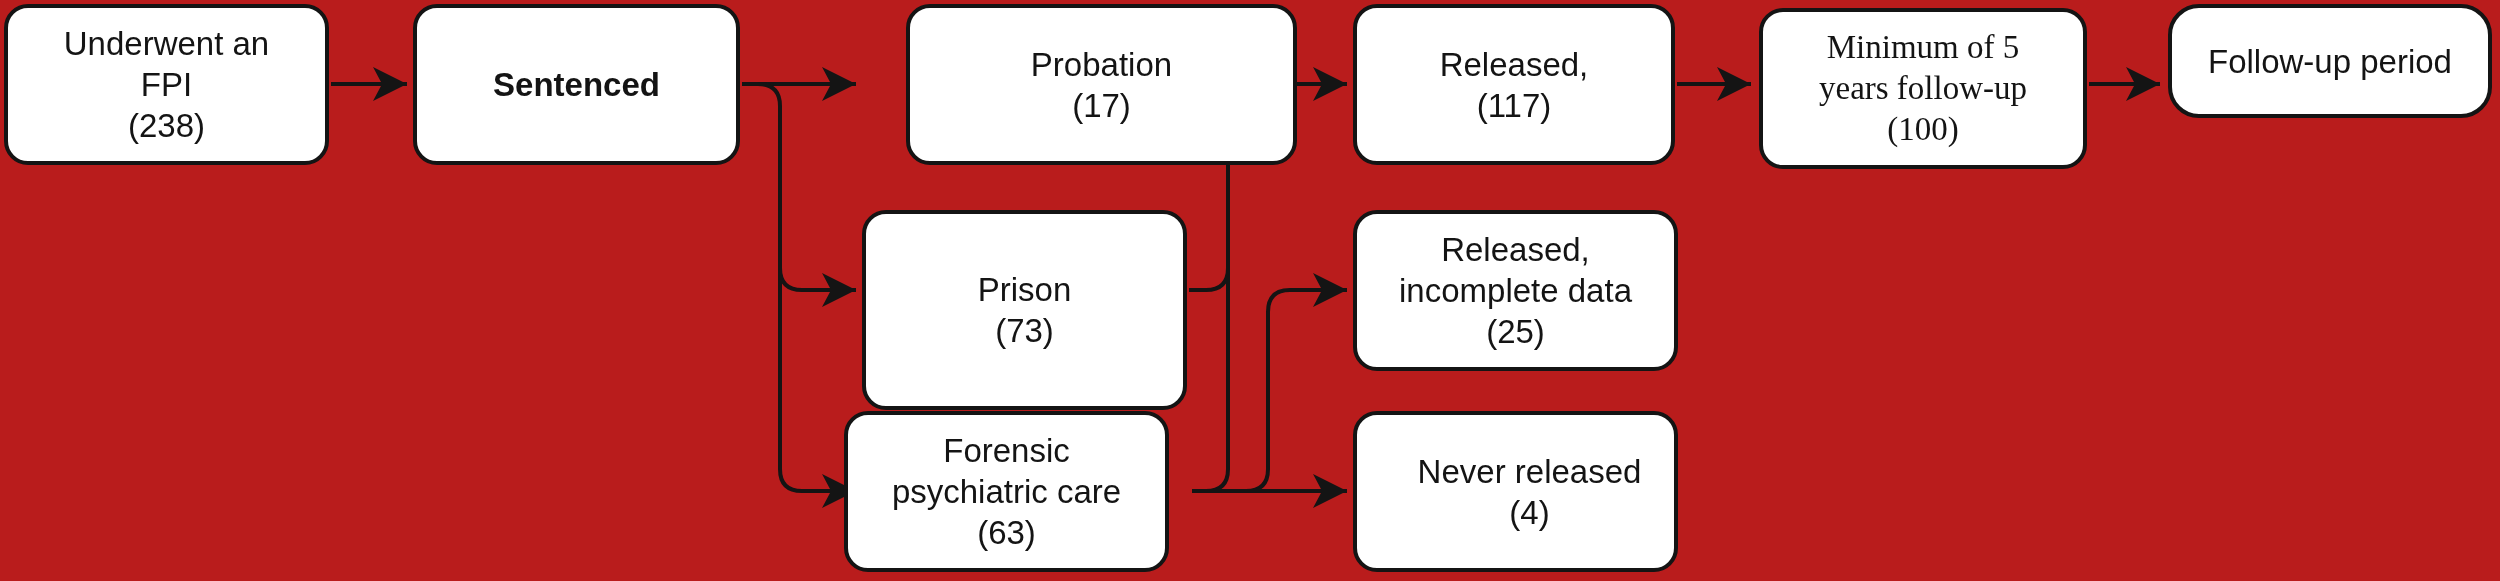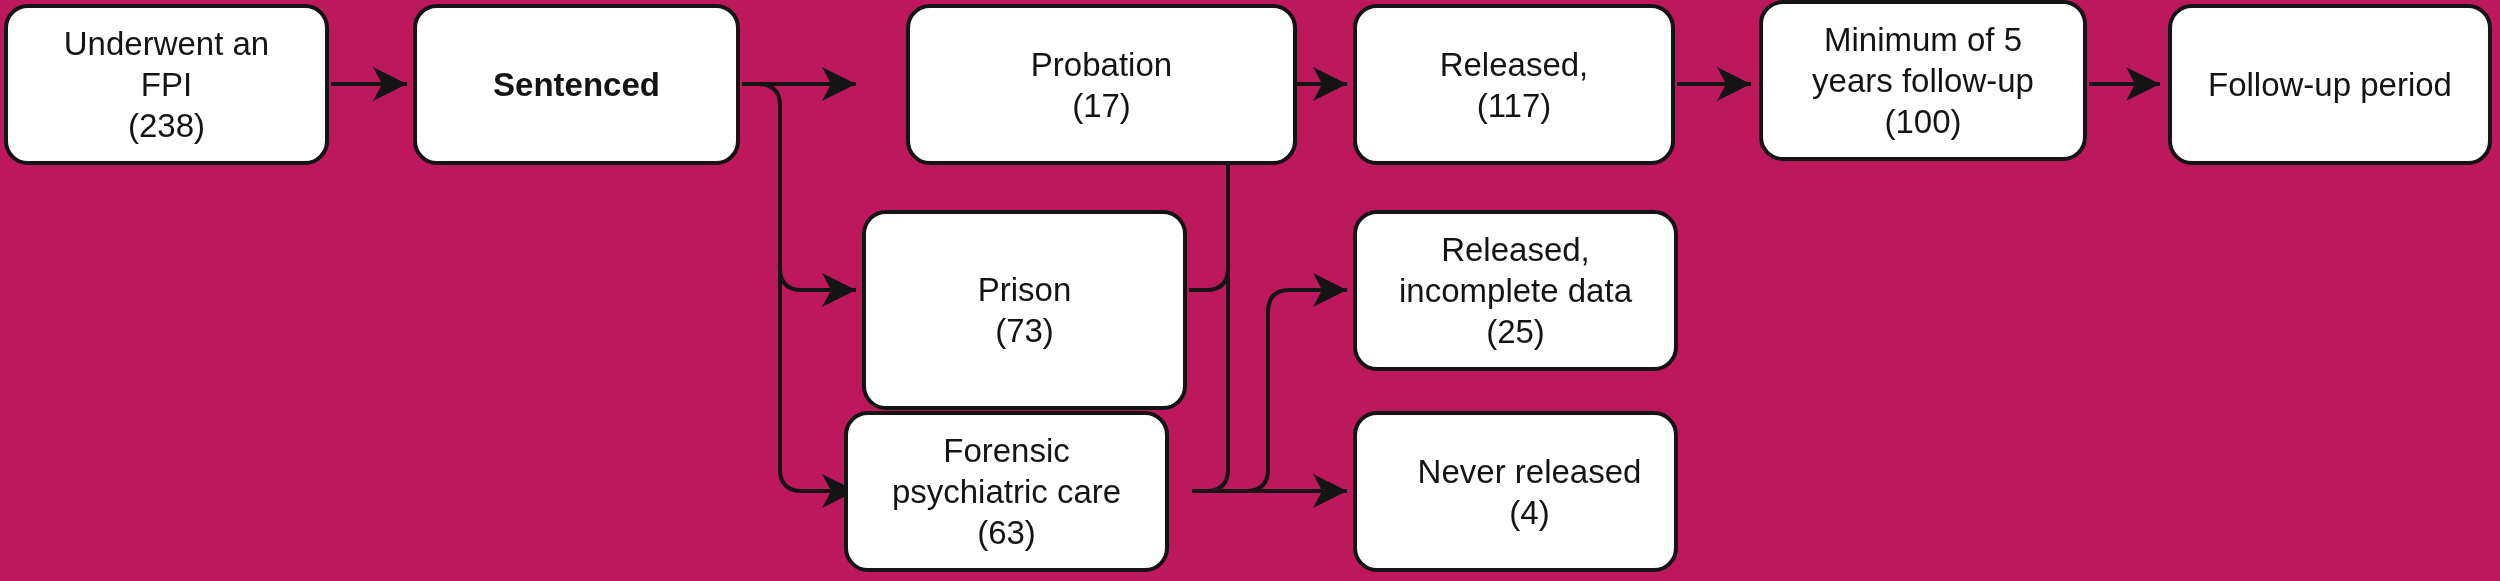--- a/index.html
+++ b/index.html
@@ -9,21 +9,21 @@
   }
   body {
     width: 2500px;
     height: 581px;
     font-family: "Liberation Sans", sans-serif;
   }
   #diagram {
     position: relative;
     width: 2500px;
     height: 581px;
-    background: #be185d;
+    background: #b91c1c;
     overflow: hidden;
   }
   #edge-layer {
     position: absolute;
     left: 0;
     top: 0;
     width: 2500px;
     height: 581px;
     pointer-events: none;
   }
@@ -104,22 +104,22 @@
       </div>
       <div class="flow-node" style="left: 1353px; top: 210px; width: 325px; height: 161px;">
         <span class="node-line">Released,</span>
         <span class="node-line">incomplete data</span>
         <span class="node-line">(25)</span>
       </div>
       <div class="flow-node" style="left: 1353px; top: 411px; width: 325px; height: 161px; padding-left: 28px;">
         <span class="node-line">Never released</span>
         <span class="node-line">(4)</span>
       </div>
-      <div class="flow-node" style="left: 1759px; top: 0; width: 328px; height: 161px;">
+      <div class="flow-node" style="left: 1759px; top: 8px; width: 328px; height: 161px; font-family: Liberation Serif, serif;">
         <span class="node-line">Minimum of 5</span>
         <span class="node-line">years follow-up</span>
         <span class="node-line">(100)</span>
       </div>
-      <div class="flow-node" style="left: 2168px; top: 4px; width: 324px; height: 161px;">
+      <div class="flow-node" style="left: 2168px; top: 4px; width: 324px; height: 114px; border-radius: 31px;">
         <span class="node-line">Follow-up period</span>
       </div>
     </div>
 </div>
 
 </body></html>

